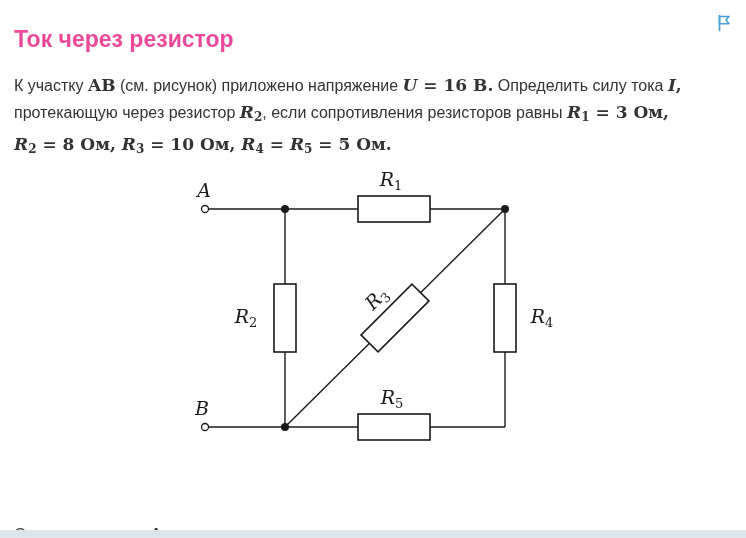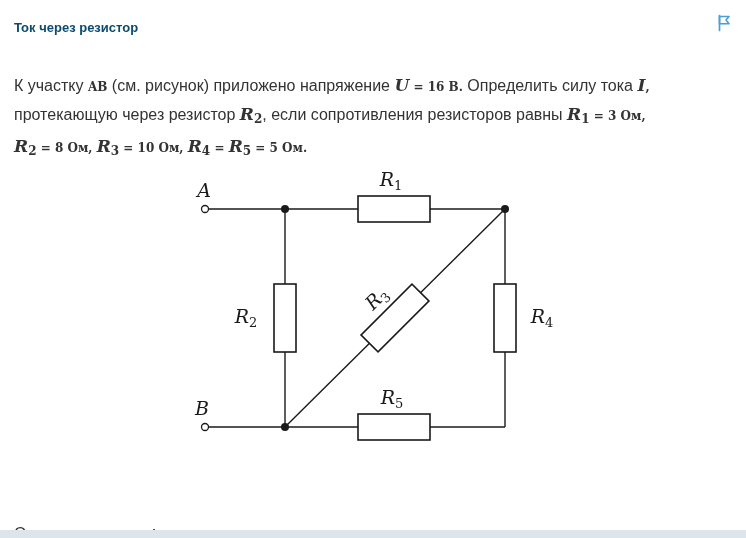--- a/index.html
+++ b/index.html
@@ -1,37 +1,37 @@
 <!DOCTYPE html>
 <html><head>
 <meta charset="utf-8">
 <style>
   html,body{margin:0;padding:0;}
   body{
     width:746px;height:538px;position:relative;background:#ffffff;
     font-family:"Liberation Sans",sans-serif;color:#333;overflow:hidden;
   }
   .title{
-    position:absolute;left:14px;top:11px;font-size:13px;font-weight:700;color:#0c4a6e;
+    position:absolute;left:14px;top:11px;font-size:23px;font-weight:700;color:#ec4899;
   }
   .flag-btn{
     position:absolute;right:12px;top:13px;width:20px;height:20px;cursor:pointer;
     background:none;border:none;padding:0;
   }
   .statement{
     position:absolute;left:14px;top:56px;width:722px;
     font-size:16px;line-height:27px;color:#333;
   }
   .answer-note{
     position:absolute;left:14px;top:506px;width:722px;
     font-size:16px;line-height:24px;color:#333;
   }
   .run-text{font-family:Liberation Sans, sans-serif;}
   .run-mvar{font-family:"DejaVu Serif",serif;font-style:italic;font-weight:700;font-size:17px;}
-  .run-mtext{font-family:"DejaVu Serif",serif;font-weight:700;font-size:12px;}
+  .run-mtext{font-family:"DejaVu Serif",serif;font-weight:700;font-size:17px;}
   .run-msub{font-family:"DejaVu Serif",serif;font-weight:700;font-size:12px;vertical-align:-3px;}
   .circuit{position:absolute;left:0;top:0;width:746px;height:538px;}
   .wire{stroke:#1a1a1a;stroke-width:1.4;fill:none;}
   .rbody{fill:#ffffff;stroke:#1a1a1a;stroke-width:1.6;}
   .node{fill:#1a1a1a;}
   .term{fill:#ffffff;stroke:#1a1a1a;stroke-width:1.3;}
   .clabel{font-family:"DejaVu Serif",serif;font-style:italic;font-size:19px;fill:#1a1a1a;}
   .csub{font-style:normal;font-size:13px;}
   .footer-bar{
     position:absolute;left:0;bottom:0;width:746px;height:8px;background:#dde4ea;

